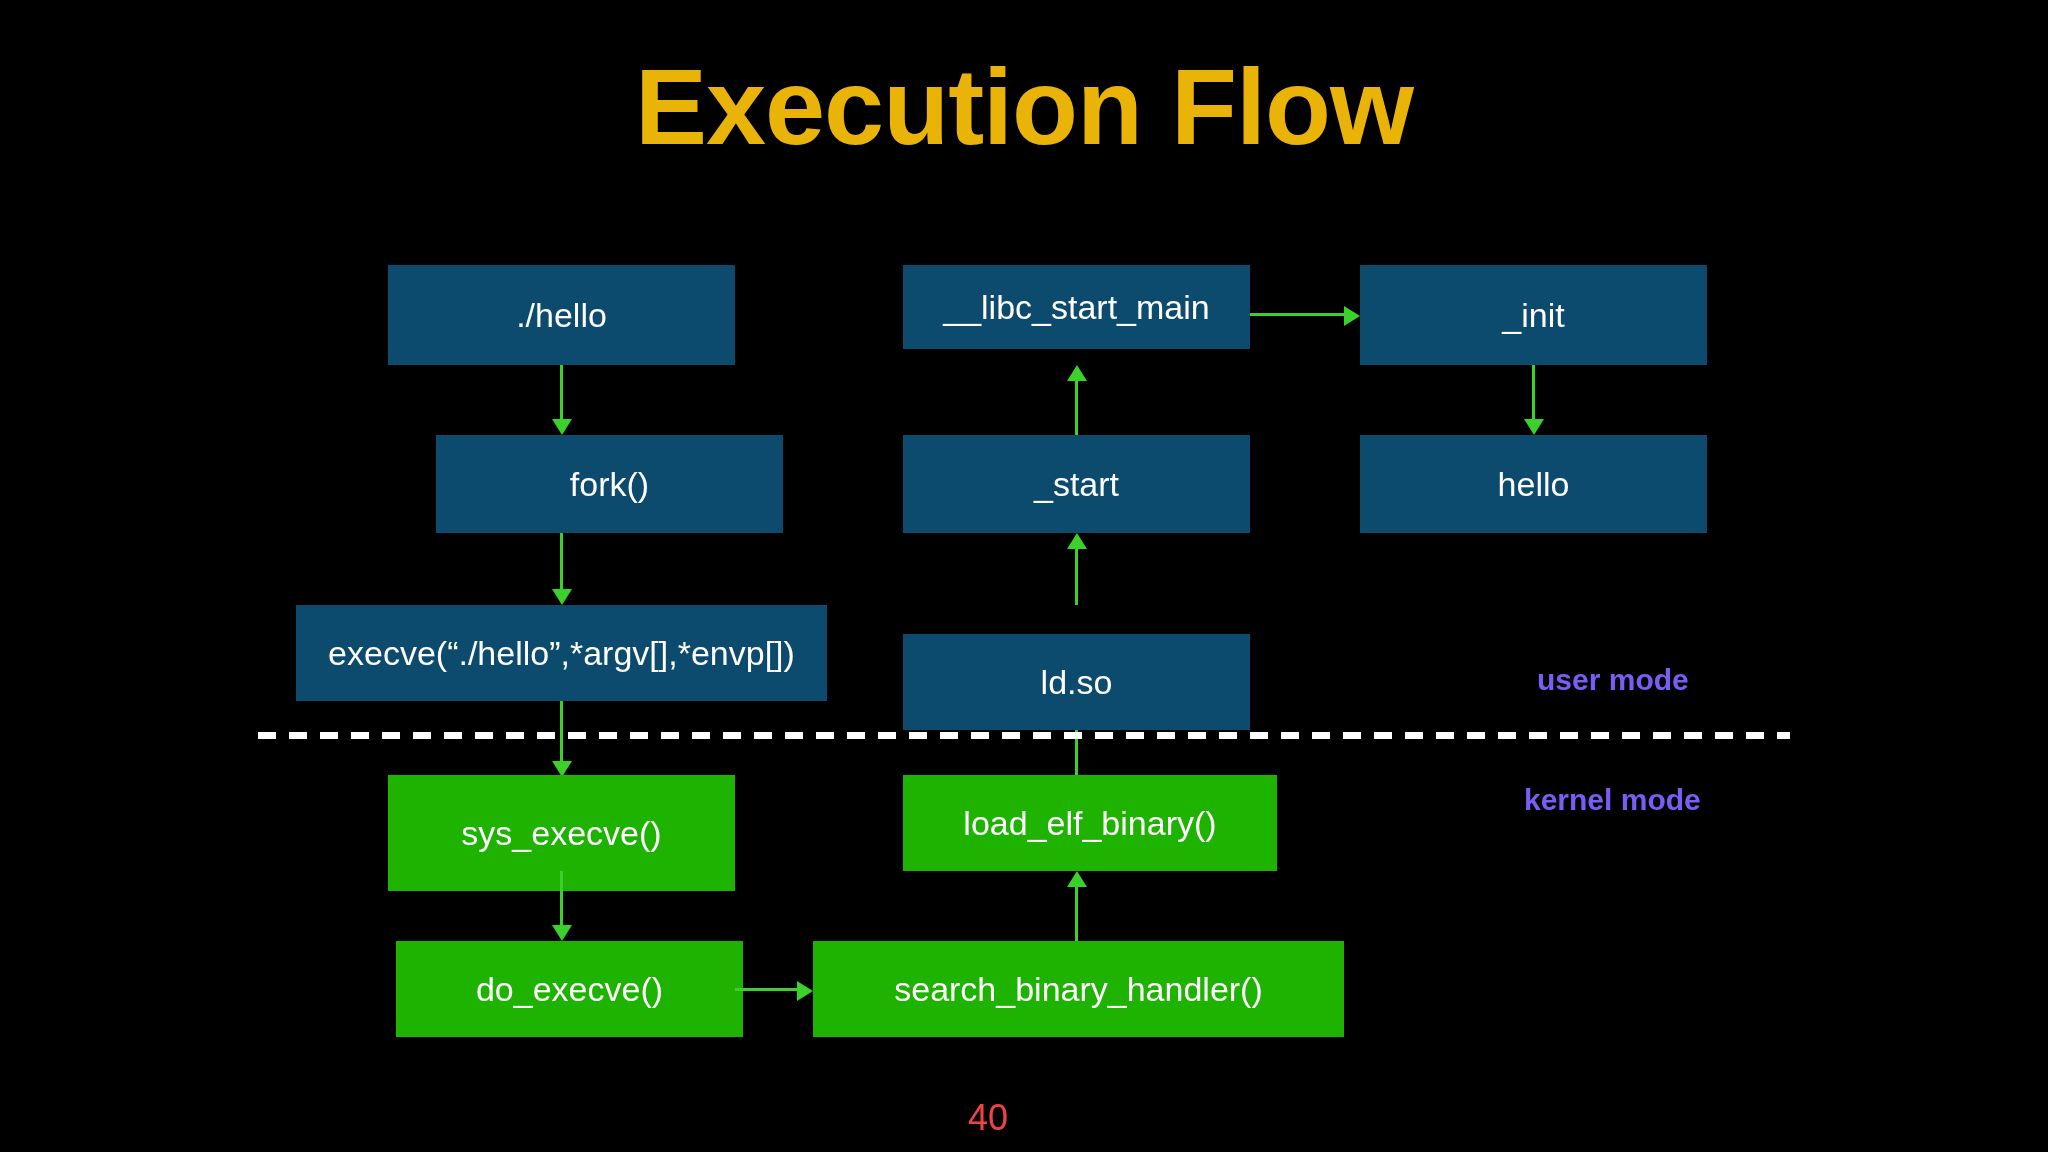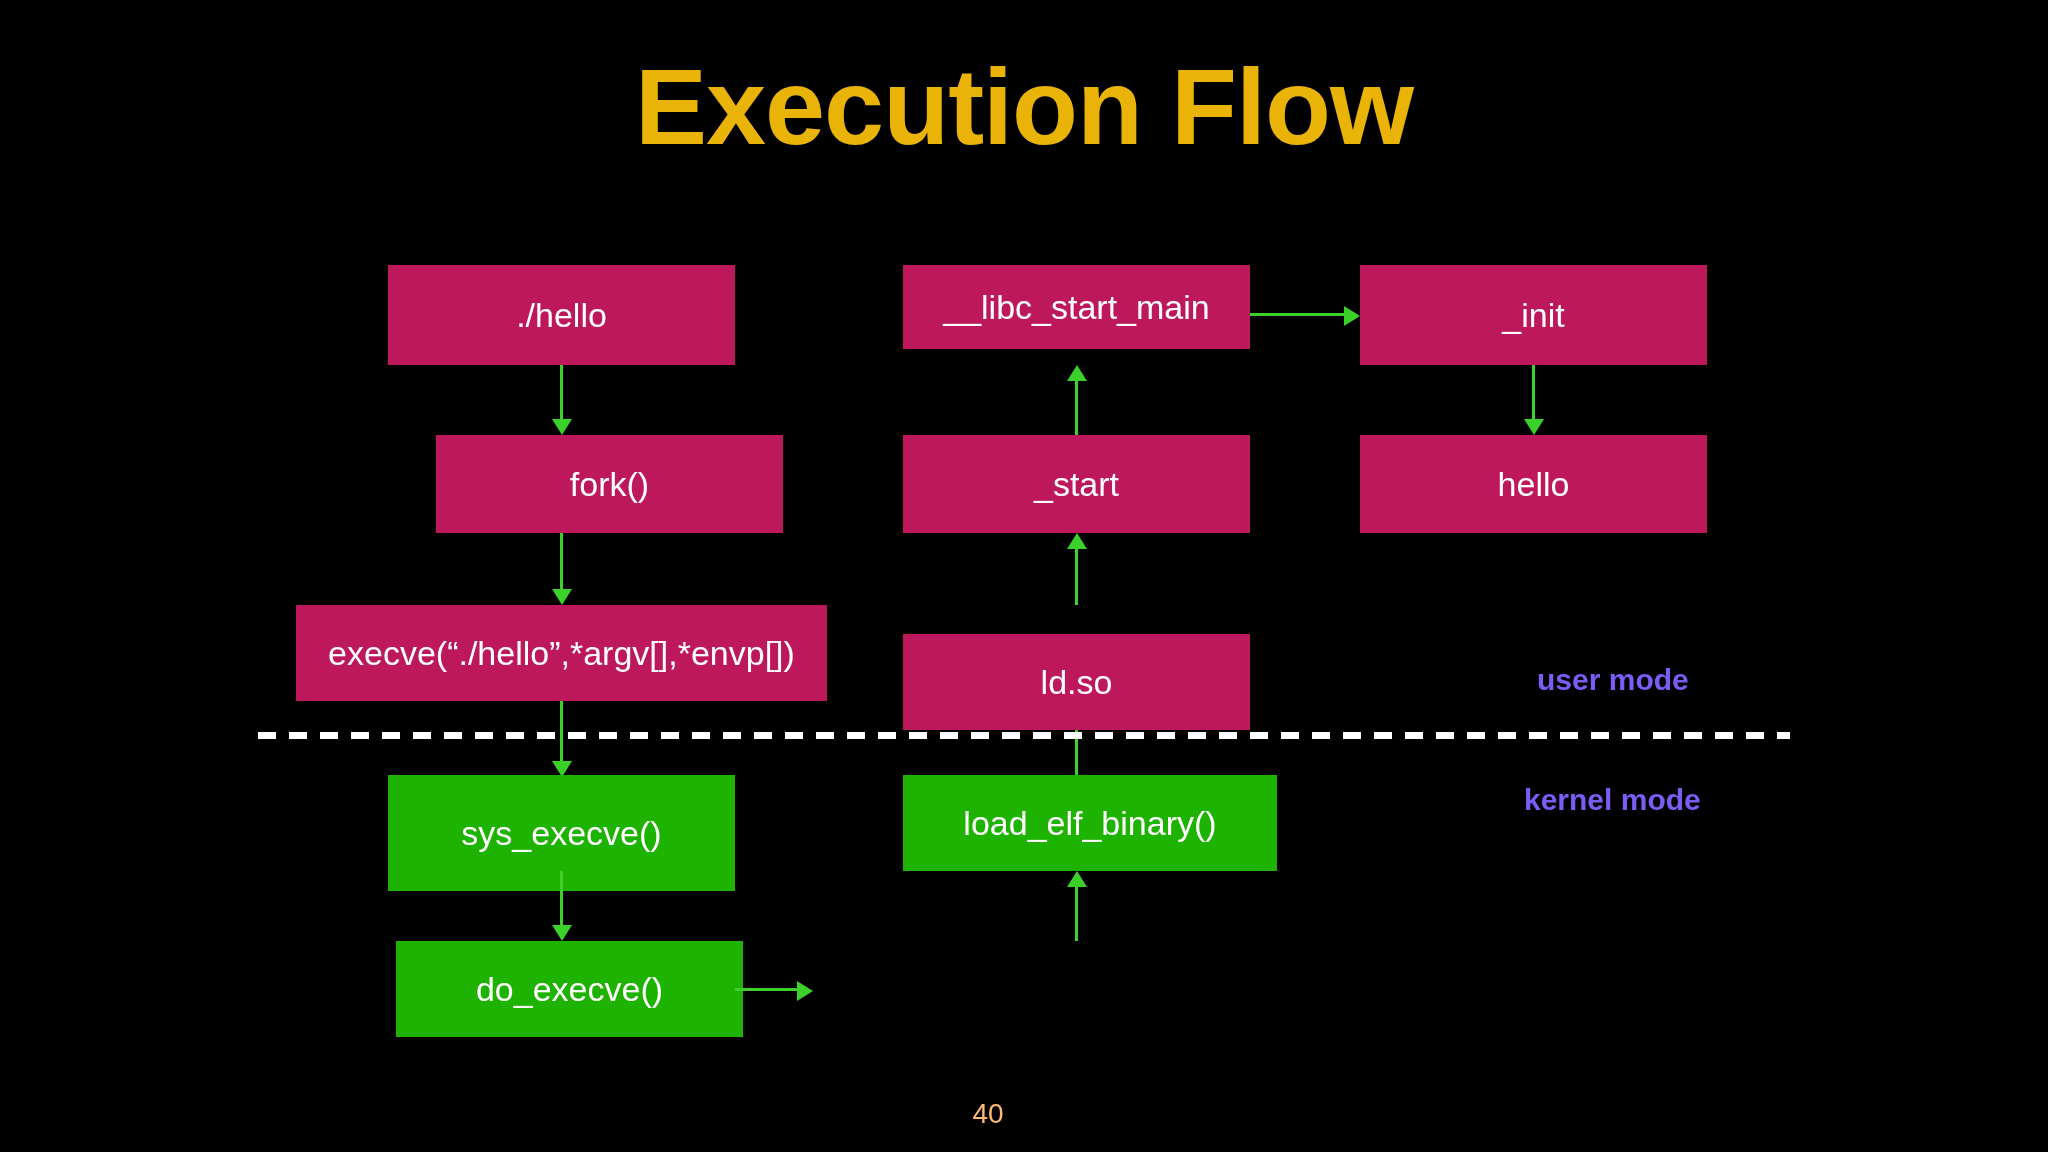--- a/index.html
+++ b/index.html
@@ -36,21 +36,21 @@
     display: flex;
     align-items: center;
     justify-content: center;
     color: #ffffff;
     font-size: 34px;
     font-weight: 400;
     line-height: 1;
     white-space: nowrap;
     box-sizing: border-box;
   }
-  .node.user  { background: #be185d; }
+  .node.user  { background: #0c4a6e; }
   .node.kernel{ background: #1db300; }
 
   .conn {
     position: absolute;
     background: #3bd12a;
   }
   .conn.v { width: 3px; }
   .conn.h { height: 3px; }
 
   .arrowhead {
@@ -97,22 +97,22 @@
   }
   #user-mode-label   { left: 1537px; top: 665px; }
   #kernel-mode-label { left: 1524px; top: 785px; }
 
   #page-number {
     position: absolute;
     left: 0;
     top: 1100px;
     width: 1976px;
     text-align: center;
-    color: #fdba74;
-    font-size: 28px;
+    color: #ef4444;
+    font-size: 36px;
     line-height: 1;
   }
 </style>
 </head>
 <body>
 
 <div id="slide">
 
   <div id="slide-title">Execution Flow</div>
 
@@ -144,20 +144,23 @@
   <div class="conn v" style="left:560px; top:871px; height:54px;"></div>
   <div class="arrowhead down" style="left:552px; top:925px;"></div>
 
   <div class="node kernel" style="left:396px; top:941px; width:347px; height:96px;">
     <span>do_execve()</span>
   </div>
 
   <div class="conn h" style="left:735px; top:988px; width:62px;"></div>
   <div class="arrowhead right" style="left:797px; top:981px;"></div>
 
+  <div class="node kernel" style="left:813px; top:941px; width:531px; height:96px;">
+    <span>search_binary_handler()</span>
+  </div>
 
   <div class="conn v" style="left:1075px; top:887px; height:54px;"></div>
   <div class="arrowhead up" style="left:1067px; top:871px;"></div>
 
   <div class="node kernel" style="left:903px; top:775px; width:374px; height:96px;">
     <span>load_elf_binary()</span>
   </div>
 
   <div class="conn v" style="left:1075px; top:717px; height:58px;"></div>
   <div class="arrowhead up" style="left:1067px; top:701px;"></div>

